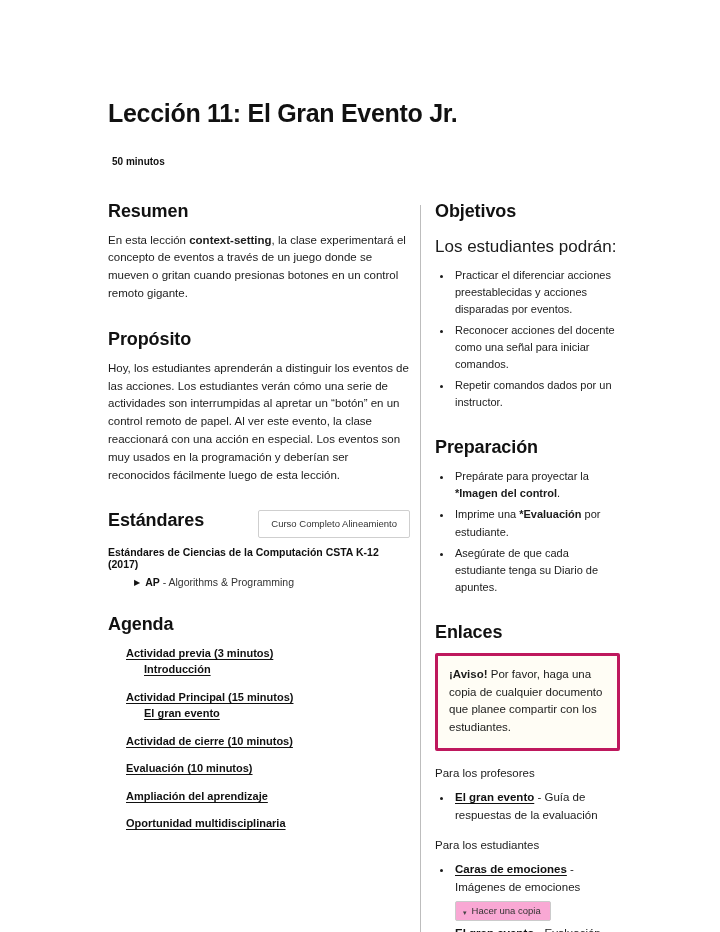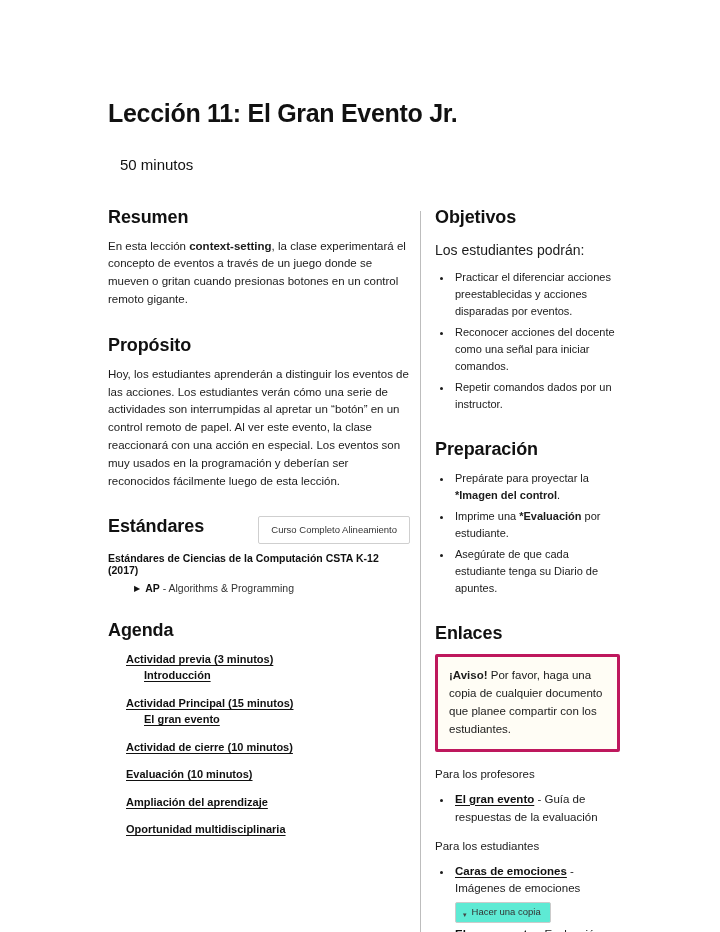--- a/index.html
+++ b/index.html
@@ -26,23 +26,23 @@
   
   .lesson-title {
     font-size: 25px;
     font-weight: bold;
     letter-spacing: -0.3px;
     line-height: 1.1;
     margin: 0 0 28px 0;
     color: #111111;
   }
   .lesson-duration {
-    font-size: 15px;
-    font-weight: normal;
-    margin: 0 0 34px 12px;
+    font-size: 10px;
+    font-weight: bold;
+    margin: 0 0 34px 4px;
     color: #111111;
   }
 
   
   .columns {
     display: flex;
     align-items: stretch;
   }
   .col-left {
     width: 312px;
@@ -152,21 +152,21 @@
     color: #111111;
     text-decoration: underline;
     text-underline-offset: 2px;
     margin-left: 36px;
     cursor: pointer;
     line-height: 1.5;
   }
 
   
   .intro-line {
-    font-size: 14px;
+    font-size: 17px;
     margin: 12px 0 8px 0;
     color: #1b1b1b;
     line-height: 1.5;
   }
   ul.bullets {
     margin: 0;
     padding-left: 18px;
     list-style: disc;
   }
   ul.bullets li {
@@ -213,21 +213,21 @@
     color: #111111;
     text-decoration: underline;
     text-underline-offset: 2px;
     cursor: pointer;
   }
   .copy-button {
     display: inline-flex;
     align-items: flex-end;
     gap: 5px;
     border: 1px solid #cbcbcb;
-    background: #5eead4;
+    background: #f9a8d4;
     border-radius: 2px;
     font-family: "Liberation Sans", sans-serif;
     font-size: 9.5px;
     color: #333333;
     padding: 3px 9px 3px 7px;
     margin-top: 4px;
     cursor: pointer;
     line-height: 1.3;
     white-space: nowrap;
   }

